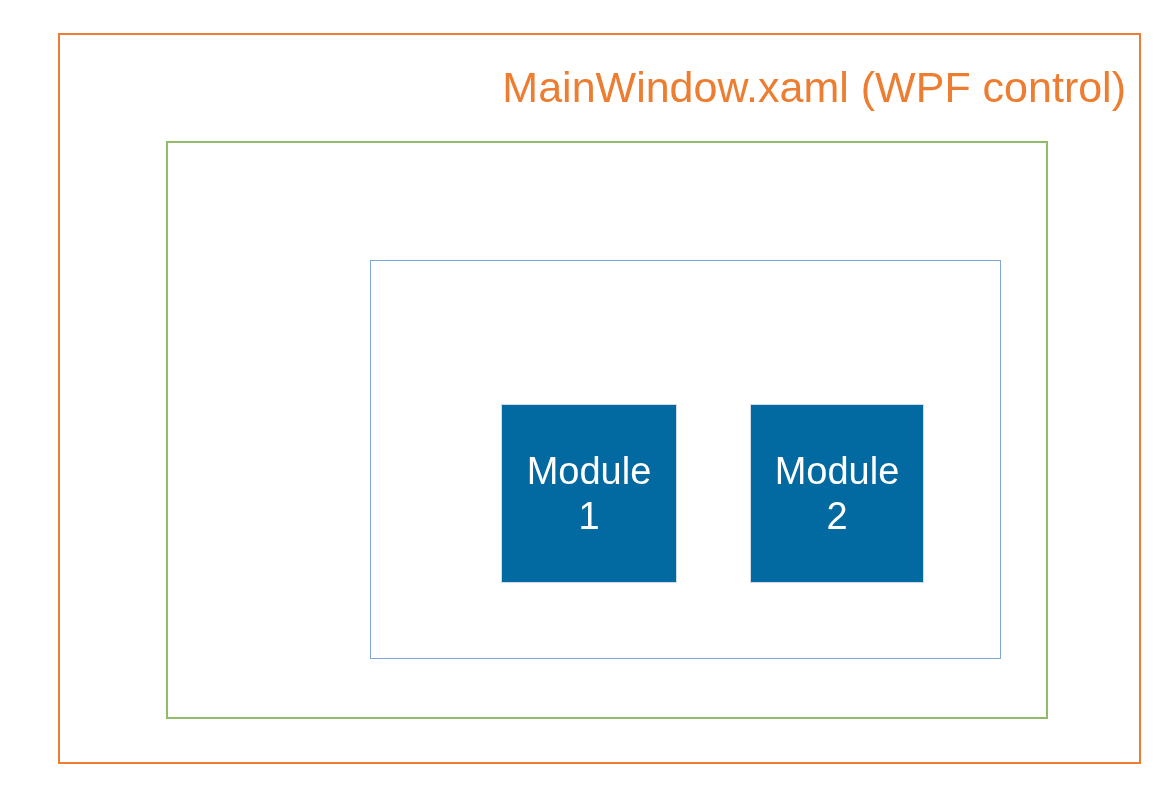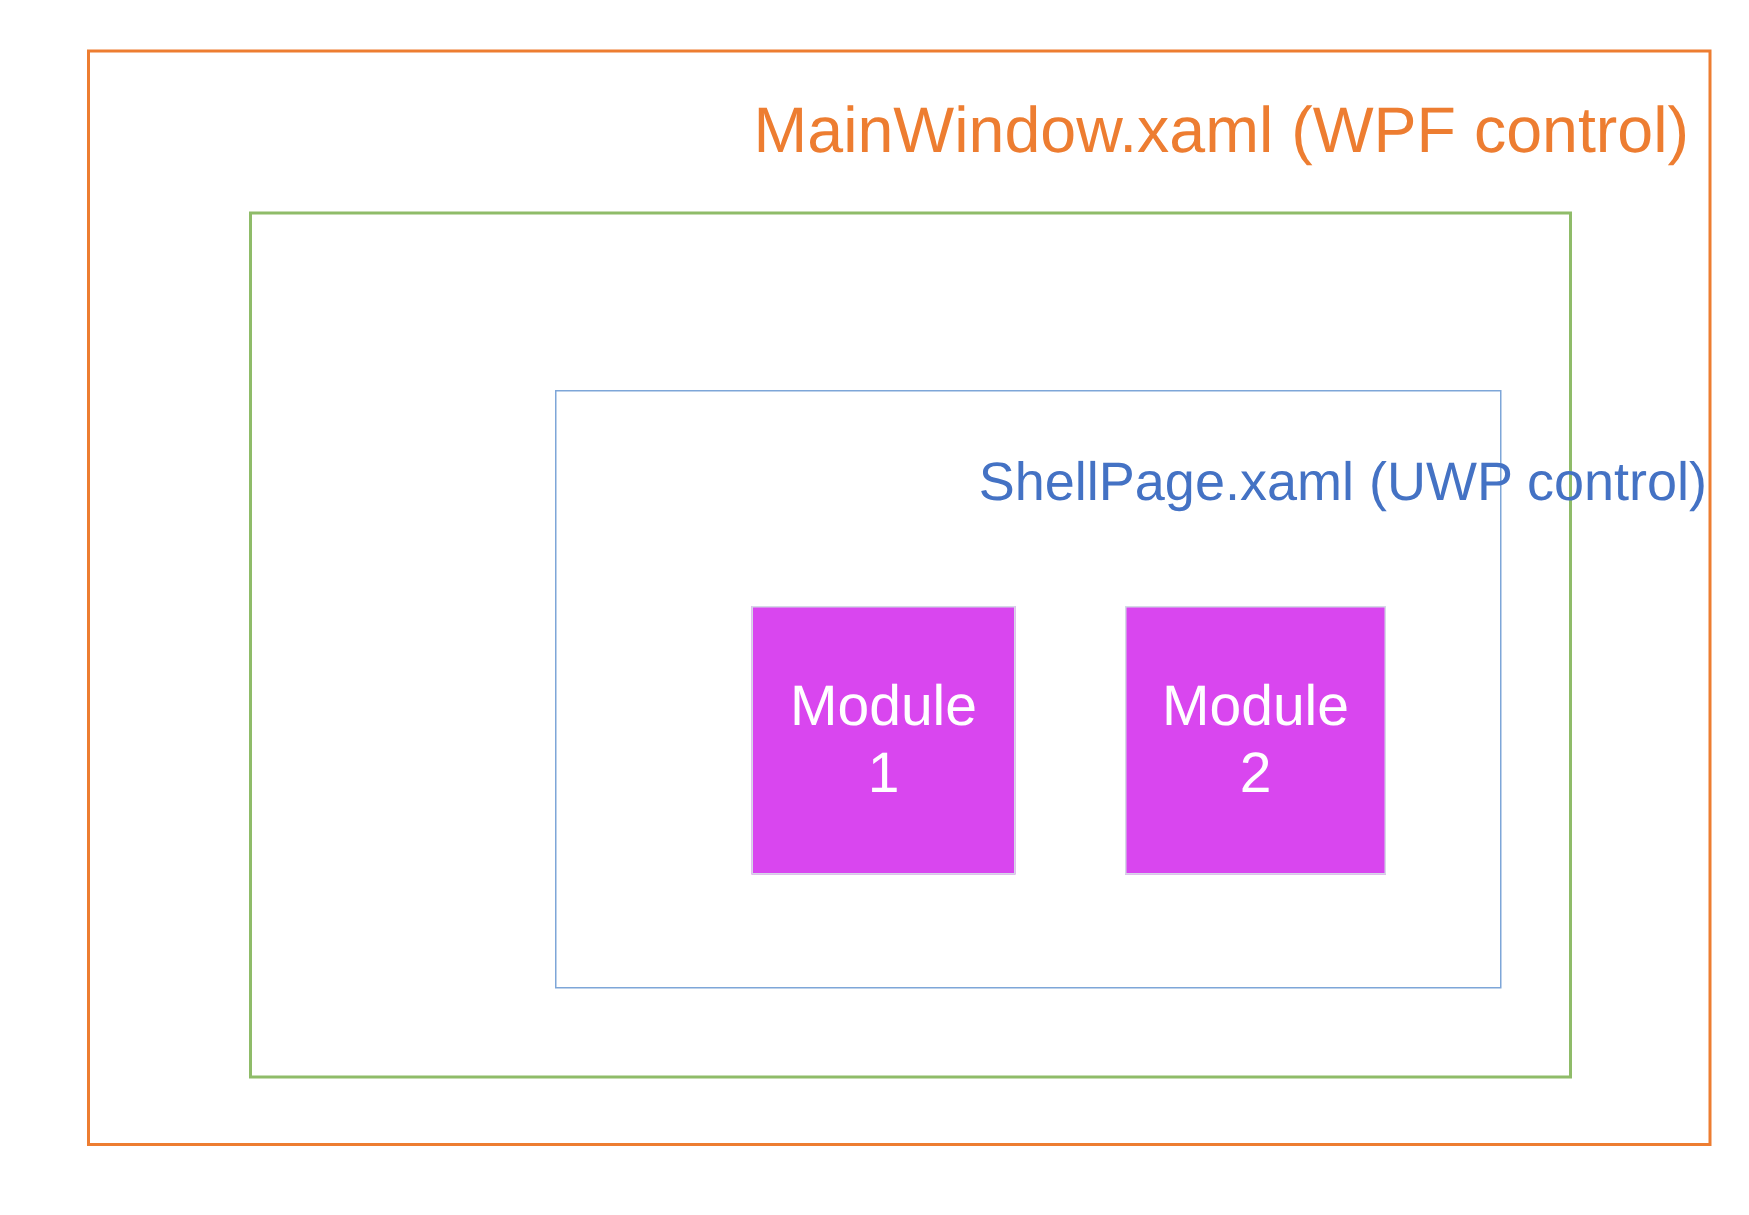--- a/index.html
+++ b/index.html
@@ -80,21 +80,21 @@
     right: 28px;
     top: 303px;
     font-size: 36px;
     color: #4472C4;
   }
 
   
   .module-box {
     position: absolute;
     box-sizing: border-box;
-    background: #d946ef;
+    background: #0369a1;
     border: 1px solid #D4D9E6;
     display: flex;
     flex-direction: column;
     align-items: center;
     justify-content: center;
     color: #ffffff;
     font-size: 38px;
     line-height: 1.16;
     text-align: center;
   }
@@ -121,21 +121,20 @@
 <body>
 
 <div id="canvas">
 
   <div class="rect rect-outer"></div>
   <div class="rect-label label-outer">MainWindow.xaml (WPF control)</div>
 
   <div class="rect rect-middle"></div>
 
   <div class="rect rect-inner"></div>
-  <div class="rect-label label-inner">ShellPage.xaml (UWP control)</div>
 
   <div class="module-box module-1">
     <span class="module-line">Module</span>
     <span class="module-line">1</span>
   </div>
 
   <div class="module-box module-2">
     <span class="module-line">Module</span>
     <span class="module-line">2</span>
   </div>

